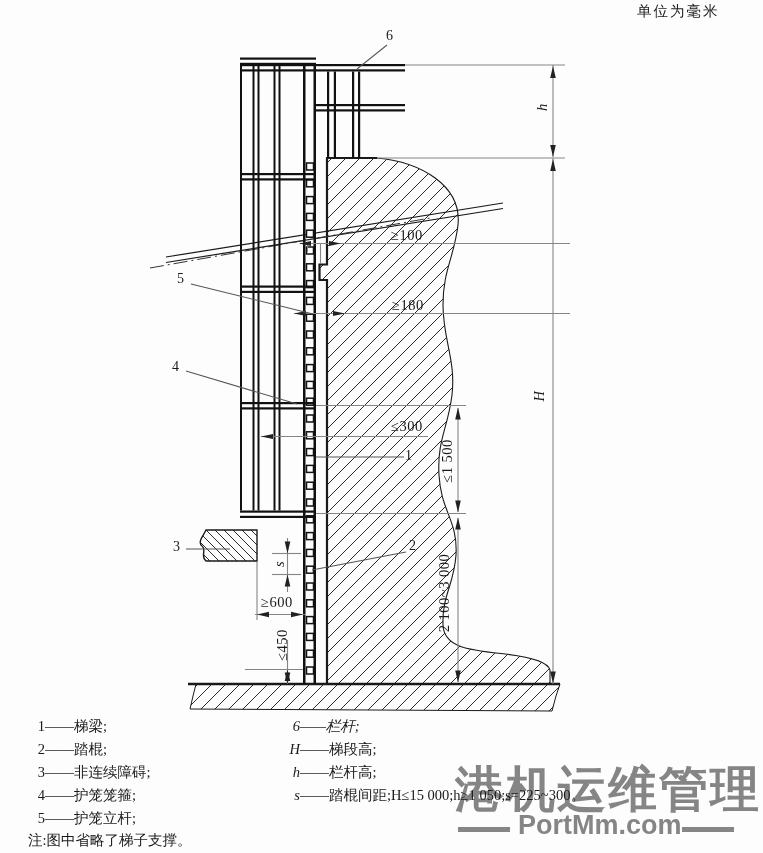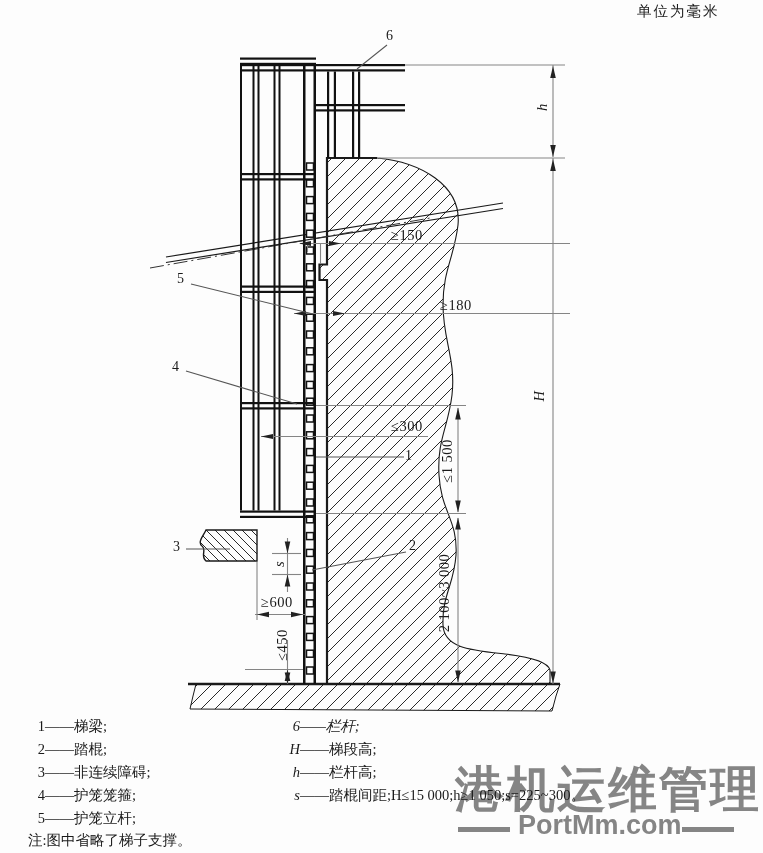--- a/index.html
+++ b/index.html
@@ -196,22 +196,22 @@
 
   <div class="txt unit" style="left:605px;top:4px;margin-left:32px;">单位为毫米</div>
 
   <div class="txt partnum" style="left:386px;top:29px;">6</div>
   <div class="txt partnum" style="left:177px;top:272px;">5</div>
   <div class="txt partnum" style="left:172px;top:360px;">4</div>
   <div class="txt partnum" style="left:173px;top:540px;">3</div>
   <div class="txt partnum" style="left:405px;top:449px;">1</div>
   <div class="txt partnum" style="left:409px;top:539px;">2</div>
 
-  <div class="txt dim" style="left:391px;top:228px;">≥150</div>
-  <div class="txt dim" style="left:392px;top:298px;margin-left:48px;">≥180</div>
+  <div class="txt dim" style="left:391px;top:228px;">≥100</div>
+  <div class="txt dim" style="left:392px;top:298px;">≥180</div>
   <div class="txt dim" style="left:391px;top:419px;">≤300</div>
   <div class="txt dim" style="left:261px;top:595px;">≥600</div>
   <div class="txt dim rot" style="left:447px;top:461px;">≤1 500</div>
   <div class="txt dim rot" style="left:444px;top:593px;">2 100~3 000</div>
   <div class="txt dim rot" style="left:282px;top:645px;">≤450</div>
   <div class="txt dim rot it" style="left:279px;top:564px;">s</div>
   <div class="txt dim rot it" style="left:542px;top:107px;">h</div>
   <div class="txt dim rot it" style="left:539px;top:396px;">H</div>
 
   <div class="lrow" style="left:30px;top:717px;"><span class="llab">1</span><span>——梯梁;</span></div>

